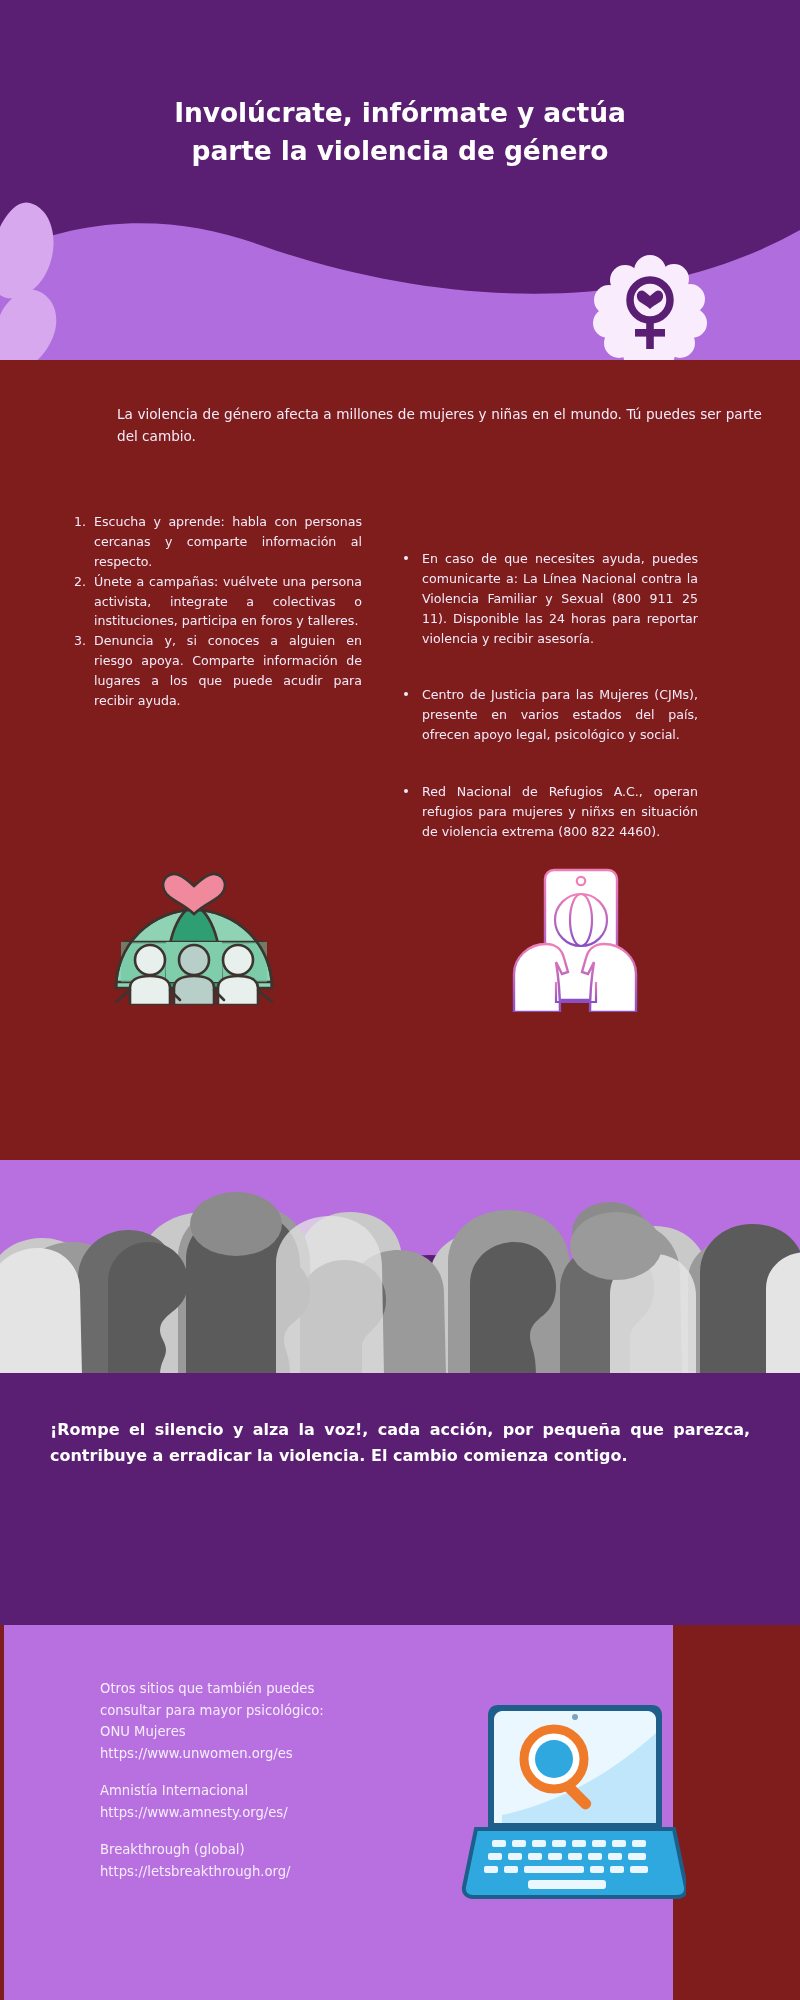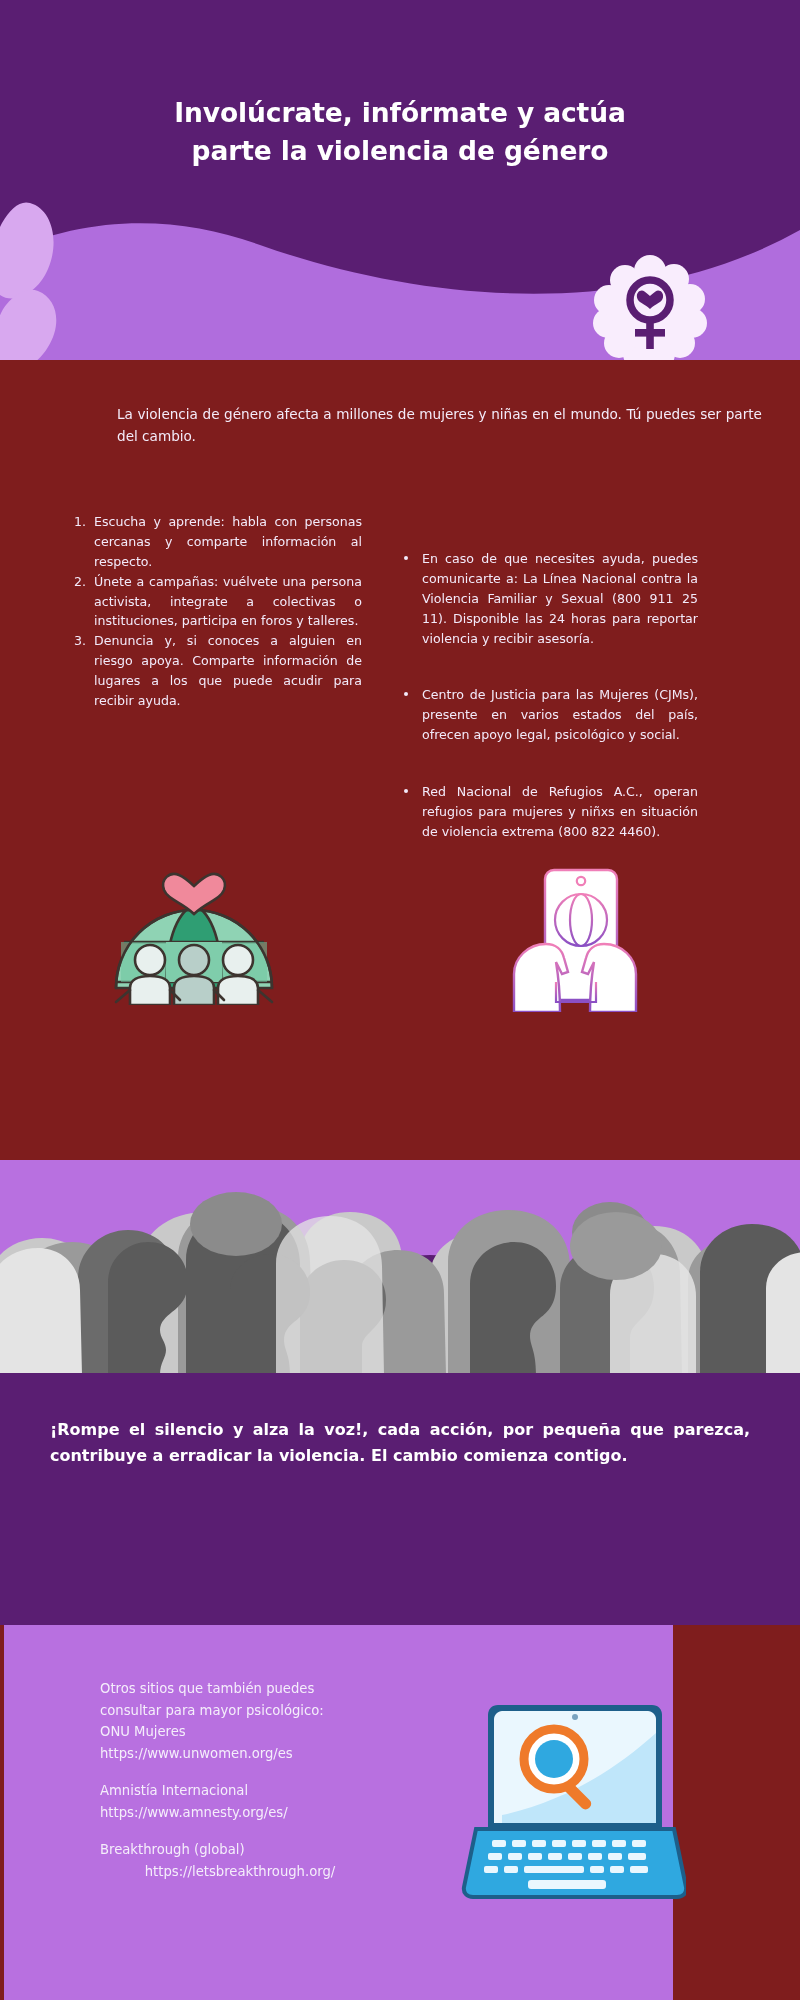--- a/index.html
+++ b/index.html
@@ -350,21 +350,21 @@
         <span class="ln">consultar para mayor psicológico:</span>
         <span class="ln">ONU Mujeres</span>
         <a class="ln" href="#" style="color:#f5eefb;text-decoration:none;">https://www.unwomen.org/es</a>
       </div>
       <div class="grp">
         <span class="ln">Amnistía Internacional</span>
         <a class="ln" href="#" style="color:#f5eefb;text-decoration:none;">https://www.amnesty.org/es/</a>
       </div>
       <div class="grp">
         <span class="ln">Breakthrough (global)</span>
-        <a class="ln" href="#" style="color:#f5eefb;text-decoration:none;text-align:center;">https://letsbreakthrough.org/</a>
+        <a class="ln" href="#" style="color:#f5eefb;text-decoration:none;">https://letsbreakthrough.org/</a>
       </div>
     </div>
 
     <svg class="laptop" viewBox="0 0 230 215">
 
       <path d="M42,8 H196 C202,8 206,12 206,18 V132 H32 V18 C32,12 36,8 42,8 Z" fill="#1d5f8a"></path>
       <path d="M46,14 H192 C196,14 200,18 200,22 V126 H38 V22 C38,18 42,14 46,14 Z" fill="#eaf7fe"></path>
       <path d="M46,126 H200 V36 C160,72 110,104 46,118 Z" fill="#bfe6fa"></path>
       <circle cx="119" cy="20" r="3" fill="#1d5f8a" opacity="0.55"></circle>
 

